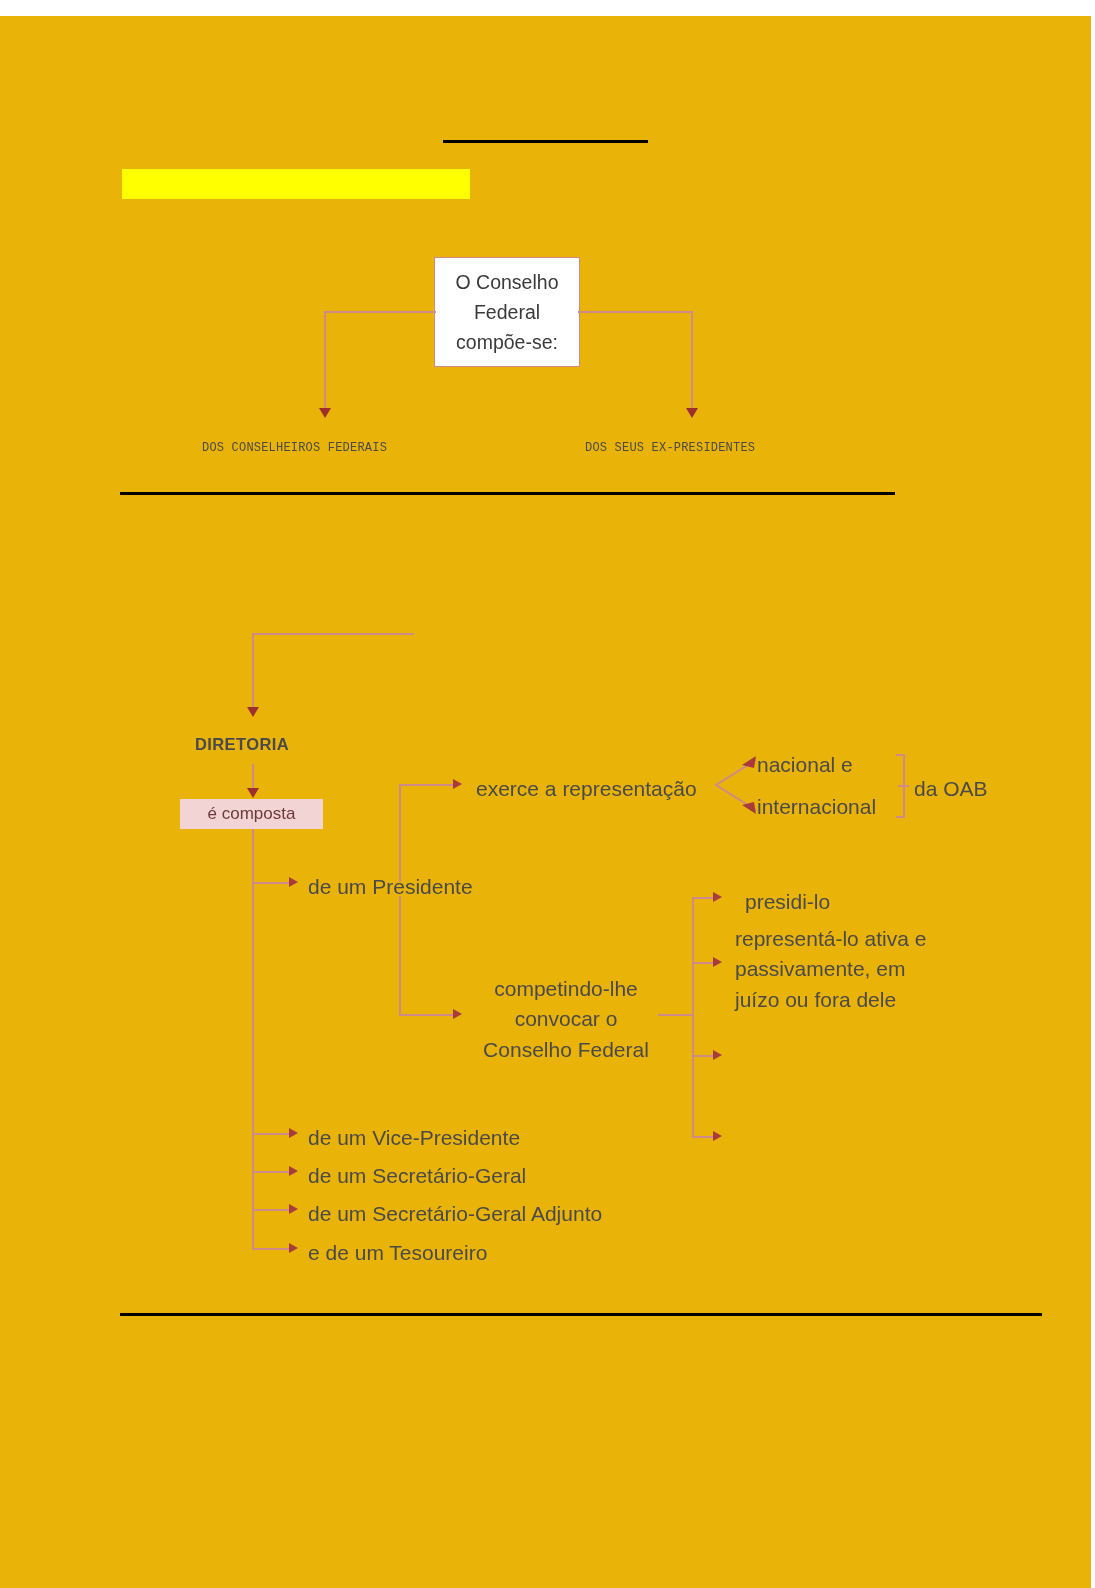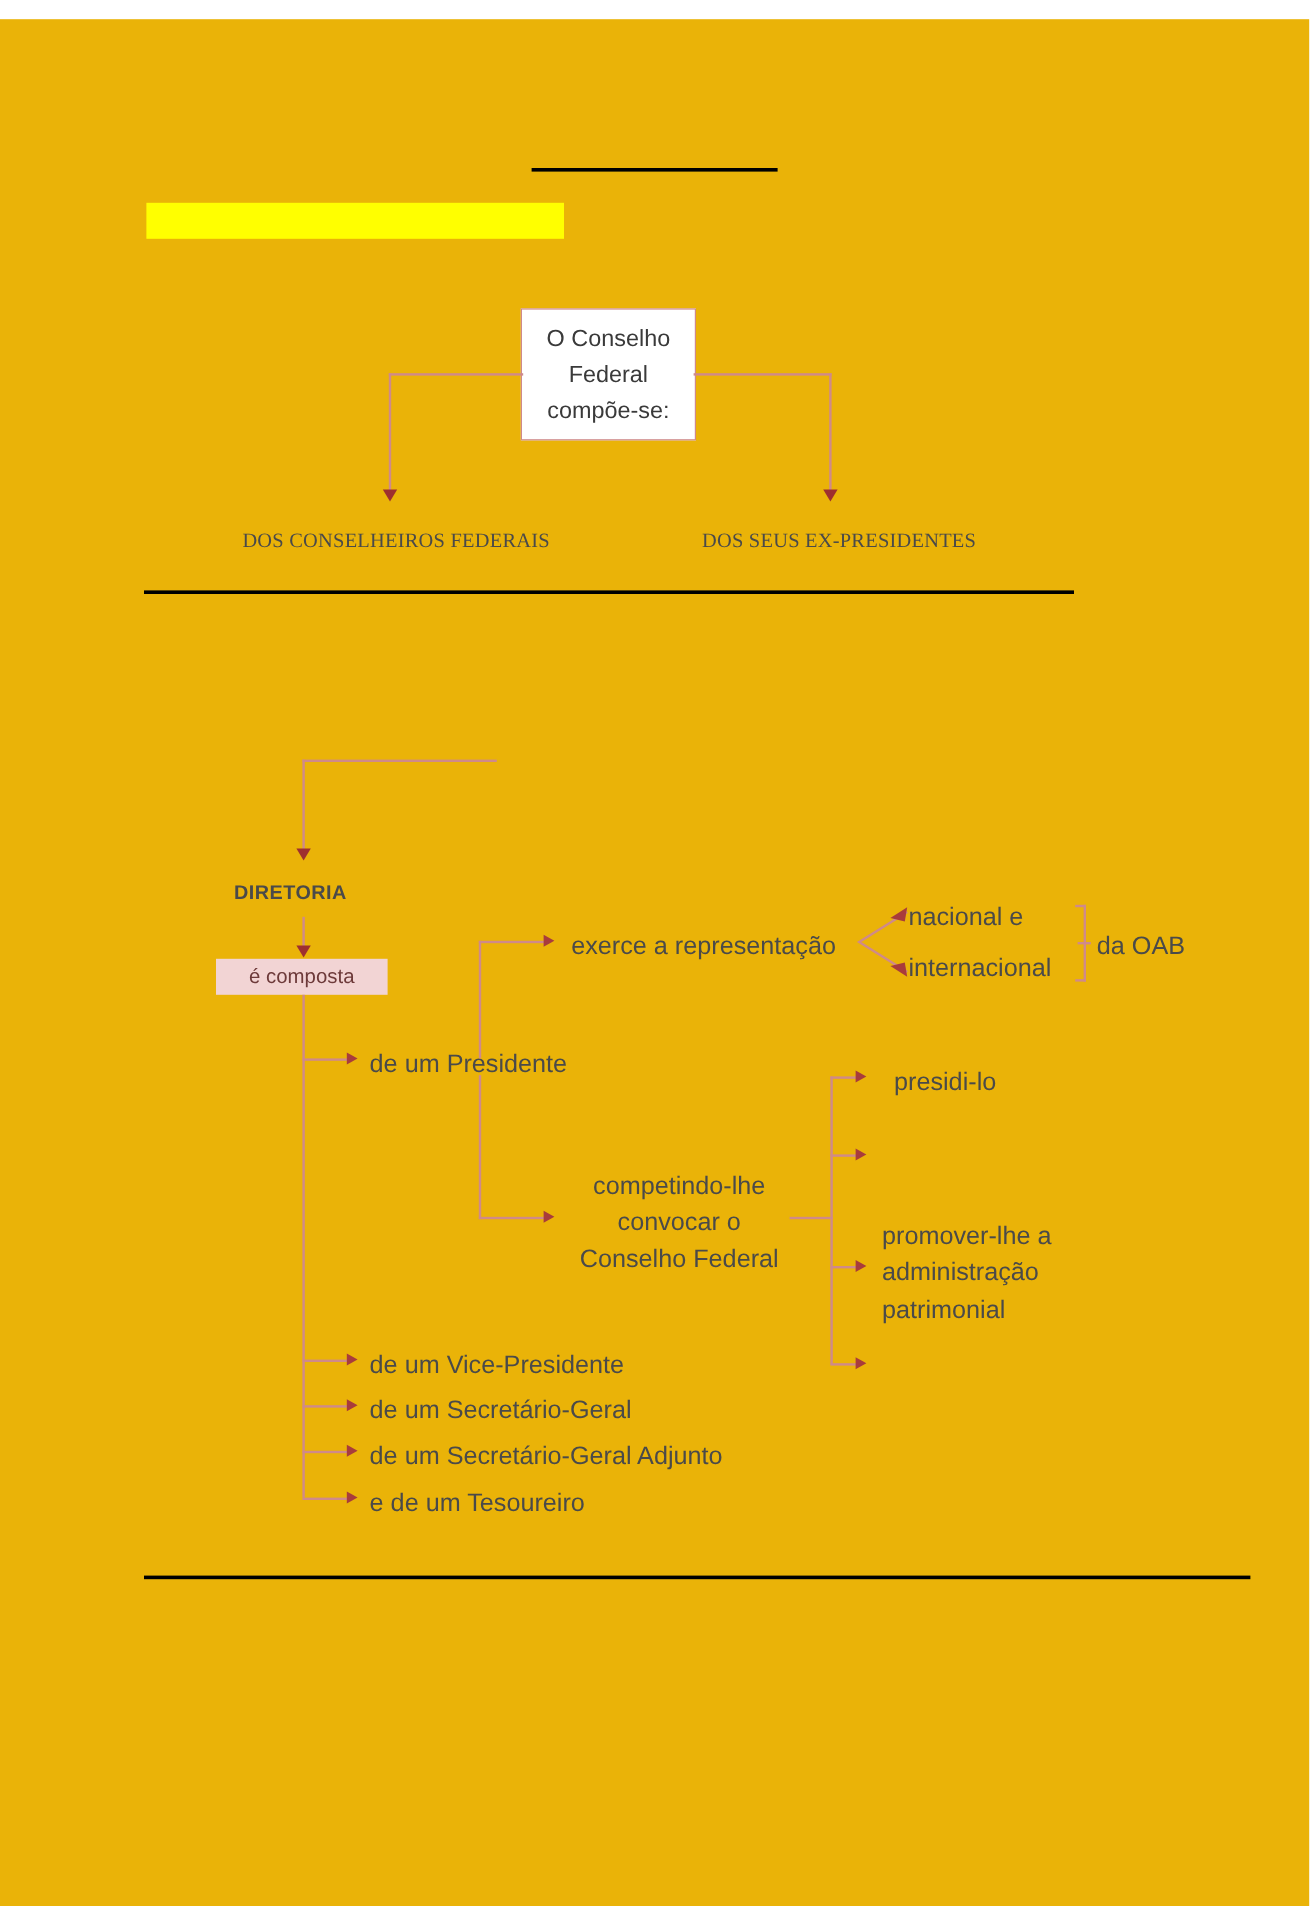--- a/index.html
+++ b/index.html
@@ -65,24 +65,24 @@
     position: absolute;
     width: 0; height: 0;
     border-top: 5px solid transparent;
     border-bottom: 5px solid transparent;
     border-left: 9px solid #a83c3c;
   }
 
   .leaf-label {
     position: absolute;
     color: #4a4a4a;
-    font-size: 17px;
+    font-size: 12px;
     letter-spacing: 0.2px;
     white-space: nowrap;
-    font-family: Liberation Serif, serif;
+    font-family: Liberation Mono, monospace;
   }
 
   
   .cf-header {
     left: 413px; top: 597px; width: 262px; height: 42px;
     background: #9b3636;
     color: #ffffff;
     font-size: 25px;
     font-weight: bold;
     display: flex;
@@ -220,21 +220,21 @@
 
   <div class="conn conn-h abs" style="left:658px; top:998px; width:36px;"></div>
   <div class="conn conn-v abs" style="left:692px; top:881px; height:240px;"></div>
 
   <div class="conn conn-h abs" style="left:692px; top:881px; width:23px;"></div>
   <div class="arrowhead-right" style="left:713px; top:876px;"></div>
   <div class="node-text" style="left:745px; top:871px;">presidi-lo</div>
 
   <div class="conn conn-h abs" style="left:692px; top:946px; width:23px;"></div>
   <div class="arrowhead-right" style="left:713px; top:941px;"></div>
+  <div class="node-text multi" style="left:735px; top:908px; width:192px;">representá-lo ativa e passivamente, em juízo ou fora dele</div>
 
   <div class="conn conn-h abs" style="left:692px; top:1039px; width:23px;"></div>
   <div class="arrowhead-right" style="left:713px; top:1034px;"></div>
-  <div class="node-text multi" style="left:735px; top:1000px; width:168px;">promover-lhe a administração patrimonial</div>
 
   <div class="conn conn-h abs" style="left:692px; top:1120px; width:23px;"></div>
   <div class="arrowhead-right" style="left:713px; top:1115px;"></div>
 
 </div>
 
 </body></html>

